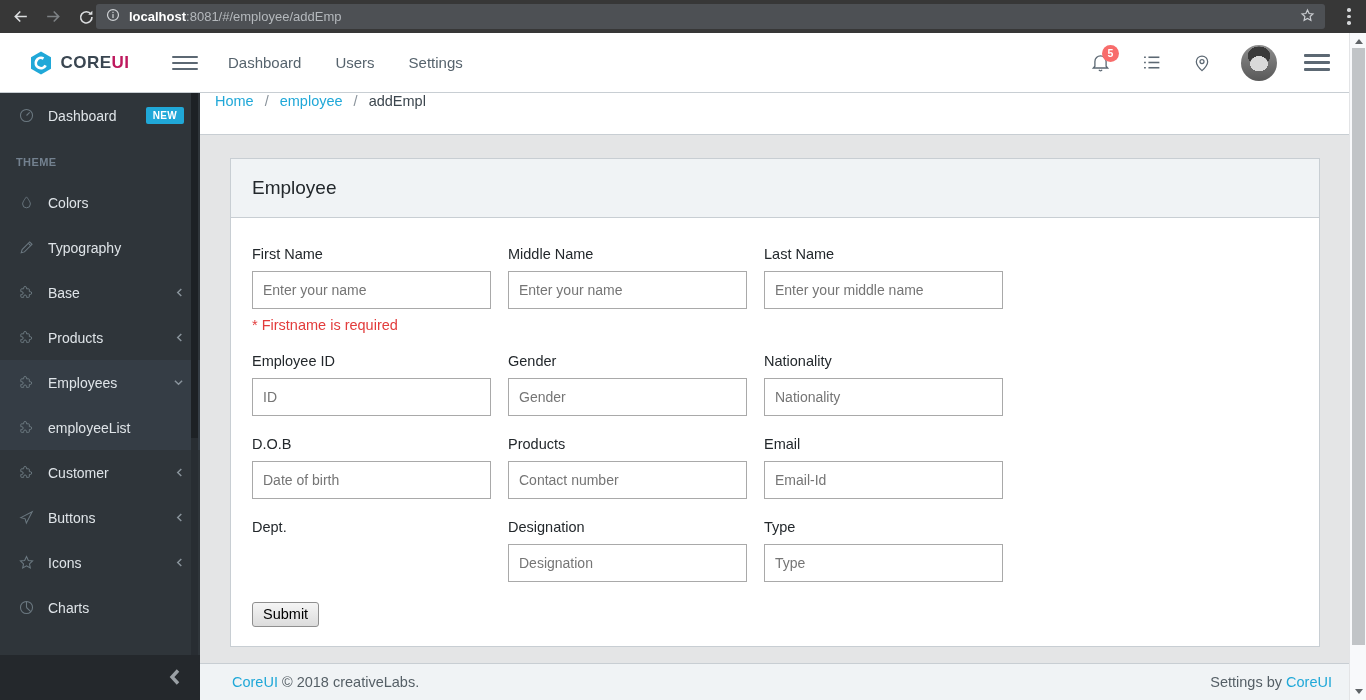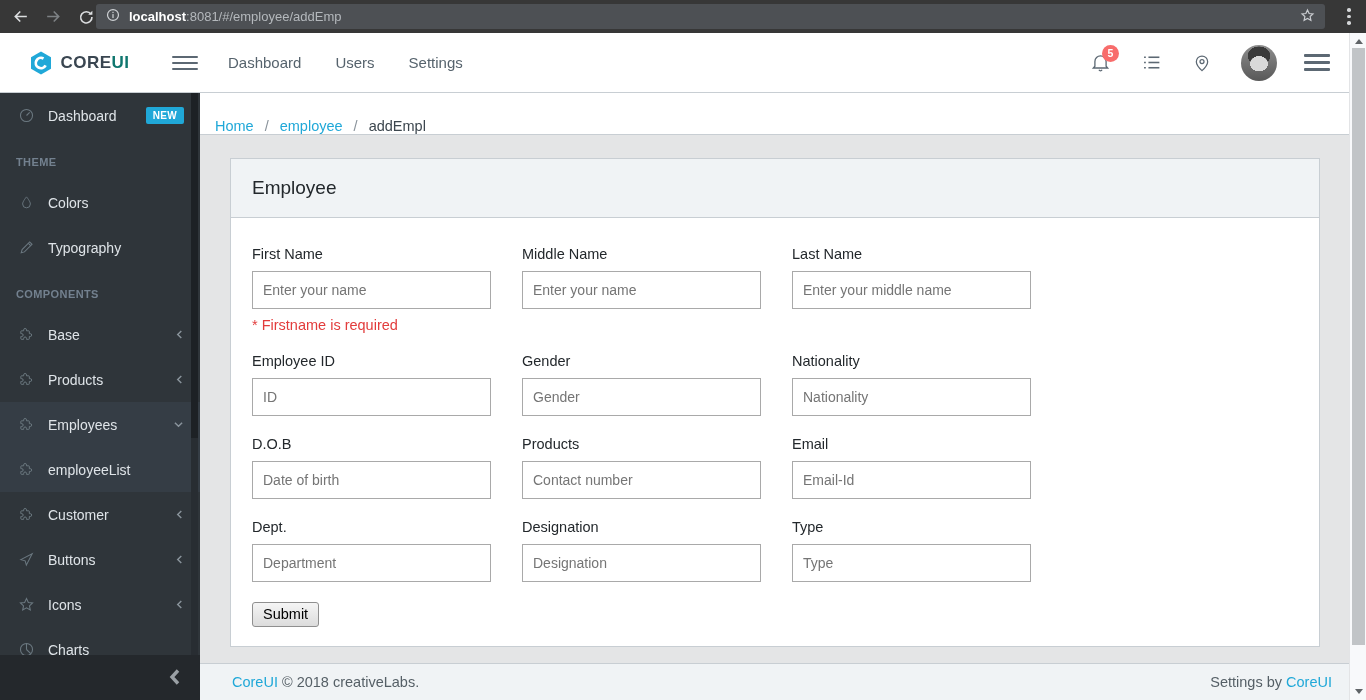--- a/index.html
+++ b/index.html
@@ -14,21 +14,21 @@
   .omnibox .host { color:#ffffff; font-weight:bold; margin-left:8px; }
   .omnibox .rest { color:#b4b8bc; }
   .omni-star { margin-left:auto; }
   .kebab { position:absolute; right:7px; top:6px; width:20px; height:21px; display:flex; flex-direction:column; align-items:center; justify-content:center; gap:3px; }
   .kebab i { width:3.5px; height:3.5px; border-radius:50%; background:#d4d6d8; }
 
   
   .appheader { position:absolute; top:33px; left:0; width:1366px; height:60px; background:#fff; border-bottom:1px solid #c8ced3; display:flex; align-items:center; }
   .brand { width:158px; display:flex; align-items:center; justify-content:center; gap:6px; }
   .brand-text { font-size:17px; font-weight:bold; letter-spacing:.5px; color:#3a4651; }
-  .brand-text .ui { color:#0f766e; }
+  .brand-text .ui { color:#be185d; }
   .toggler { margin-left:14px; width:26px; height:22px; display:flex; flex-direction:column; justify-content:center; gap:4px; background:none; border:none; cursor:pointer; }
   .toggler i { display:block; height:2px; background:#5c6873; border-radius:1px; }
   .hnav { display:flex; gap:34px; margin-left:30px; }
   .hnav a { font-size:15px; color:#56636d; text-decoration:none; cursor:pointer; }
   .hright { margin-left:auto; display:flex; align-items:center; gap:27px; padding-right:36px; }
   .hicon { position:relative; width:24px; height:24px; display:flex; align-items:center; justify-content:center; cursor:pointer; }
   .notif-badge { position:absolute; top:-6px; right:-7px; min-width:17px; height:17px; border-radius:9px; background:#f86c6b; color:#fff; font-size:10.5px; font-weight:bold; display:flex; align-items:center; justify-content:center; padding:0 4px; }
   .avatar { width:36px; height:36px; border-radius:50%; cursor:pointer;
     background:
       radial-gradient(ellipse 42% 36% at 50% 52%, #d9d9d9 58%, rgba(217,217,217,0) 60%),
@@ -47,29 +47,29 @@
   .badge-new { margin-left:auto; background:#20a8d8; color:#fff; font-size:10px; font-weight:bold; padding:3px 7px; border-radius:2px; letter-spacing:.3px; }
   .chev { margin-left:auto; display:flex; align-items:center; }
   .open-group { background:#353d45; }
   .s-scrolltrack { position:absolute; top:0; right:2px; width:7px; height:562px; background:#282d32; }
   .s-scrollthumb { position:absolute; top:0; left:0; width:7px; height:345px; background:#1d2125; }
   .minimizer { position:absolute; bottom:0; left:0; width:200px; height:45px; background:#24282c; border:none; cursor:pointer; }
   .minimizer svg { position:absolute; right:18px; top:13px; }
 
   
   .main { position:absolute; left:200px; top:93px; width:1149px; height:607px; background:#e4e5e6; }
-  .breadcrumb { height:42px; background:#fff; border-bottom:1px solid #c8ced3; display:flex; align-items:flex-end; padding-left:15px; font-size:14.5px; gap:11px; }
+  .breadcrumb { height:42px; background:#fff; border-bottom:1px solid #c8ced3; display:flex; align-items:flex-start; padding-left:15px; font-size:14.5px; gap:11px; }
   .breadcrumb a { color:#20a8d8; text-decoration:none; cursor:pointer; }
   .breadcrumb .sep { color:#8a939b; }
   .breadcrumb .active { color:#3c464e; }
   .content { position:absolute; top:43px; left:0; right:0; bottom:37px; overflow:hidden; }
   .card { margin:22px 29px 0 30px; background:#fff; border:1px solid #c8ced3; }
   .card-header { background:#f0f3f5; border-bottom:1px solid #c8ced3; padding:18px 21px; font-size:19px; color:#23282c; }
   .card-body { padding:28px 20px 19px 21px; }
-  .frow { display:flex; gap:31px; margin-bottom:20px; }
+  .frow { display:flex; gap:17px; margin-bottom:20px; }
   .field { width:239px; }
   .field label { display:block; font-size:14.5px; color:#23282c; margin-bottom:9px; }
   .field input { width:100%; height:38px; border:1px solid #a9a9a9; border-radius:0; padding:0 10px; font-size:14px; color:#23282c; background:#fff; font-family:inherit; }
   .field input::placeholder { color:#757575; }
   .error { color:#e23c3c; font-size:14.5px; margin-top:8px; }
   .submit-btn { padding:3px 10px 4px; font-size:14.5px; background:linear-gradient(#f5f5f5,#dcdcdc); border:1px solid #8f8f8f; border-radius:3px; color:#000; font-family:inherit; cursor:pointer; }
 
   .footer { position:absolute; bottom:0; left:0; right:0; height:37px; background:#f0f3f5; border-top:1px solid #c8ced3; display:flex; align-items:center; padding:0 17px 0 32px; font-size:14.5px; color:#555f66; }
   .footer a { color:#20a8d8; text-decoration:none; cursor:pointer; }
   .f-right { margin-left:auto; }
@@ -202,21 +202,20 @@
       </div>
       <div class="s-item">
         <span class="s-icon">
             <svg width="17" height="17" viewBox="0 0 24 24" fill="none" stroke="#6b7880" stroke-width="1.5">
               <path d="M4.5 19.5l1.3-4.6L16.5 4.2l3.3 3.3L9.1 18.2l-4.6 1.3z"></path>
               <line x1="14.6" y1="6.1" x2="17.9" y2="9.4"></line>
             </svg>
           </span>
         <span>Typography</span>
       </div>
-      <div class="s-title">COMPONENTS</div>
       <div class="s-item">
         <span class="s-icon">
             <svg width="17" height="17" viewBox="0 0 24 24" fill="none" stroke="#6b7880" stroke-width="1.4">
               <path d="M10 3.5a2 2 0 0 0-2 2v1.3H5a1 1 0 0 0-1 1v3h1.3a2 2 0 1 1 0 4H4v3a1 1 0 0 0 1 1h3v-1.3a2 2 0 1 1 4 0v1.3h3a1 1 0 0 0 1-1v-3h1.3a2 2 0 1 0 0-4H16v-3a1 1 0 0 0-1-1h-3V5.5a2 2 0 0 0-2-2z"></path>
             </svg>
           </span>
         <span>Base</span>
         <span class="chev">
             <svg width="9" height="11" viewBox="0 0 10 12" fill="none" stroke="#8a949c" stroke-width="1.6">
               <polyline points="7,2 3,6 7,10"></polyline>
@@ -374,21 +373,20 @@
             </div>
             <div class="field">
               <label>Email</label>
               <input type="text" placeholder="Email-Id" style="">
             </div>
           </div>
 
           <div class="frow">
             <div class="field">
               <label>Dept.</label>
-              <input type="text" placeholder="Department" style="">
             </div>
             <div class="field">
               <label>Designation</label>
               <input type="text" placeholder="Designation" style="">
             </div>
             <div class="field">
               <label>Type</label>
               <input type="text" placeholder="Type" style="">
             </div>
           </div>

